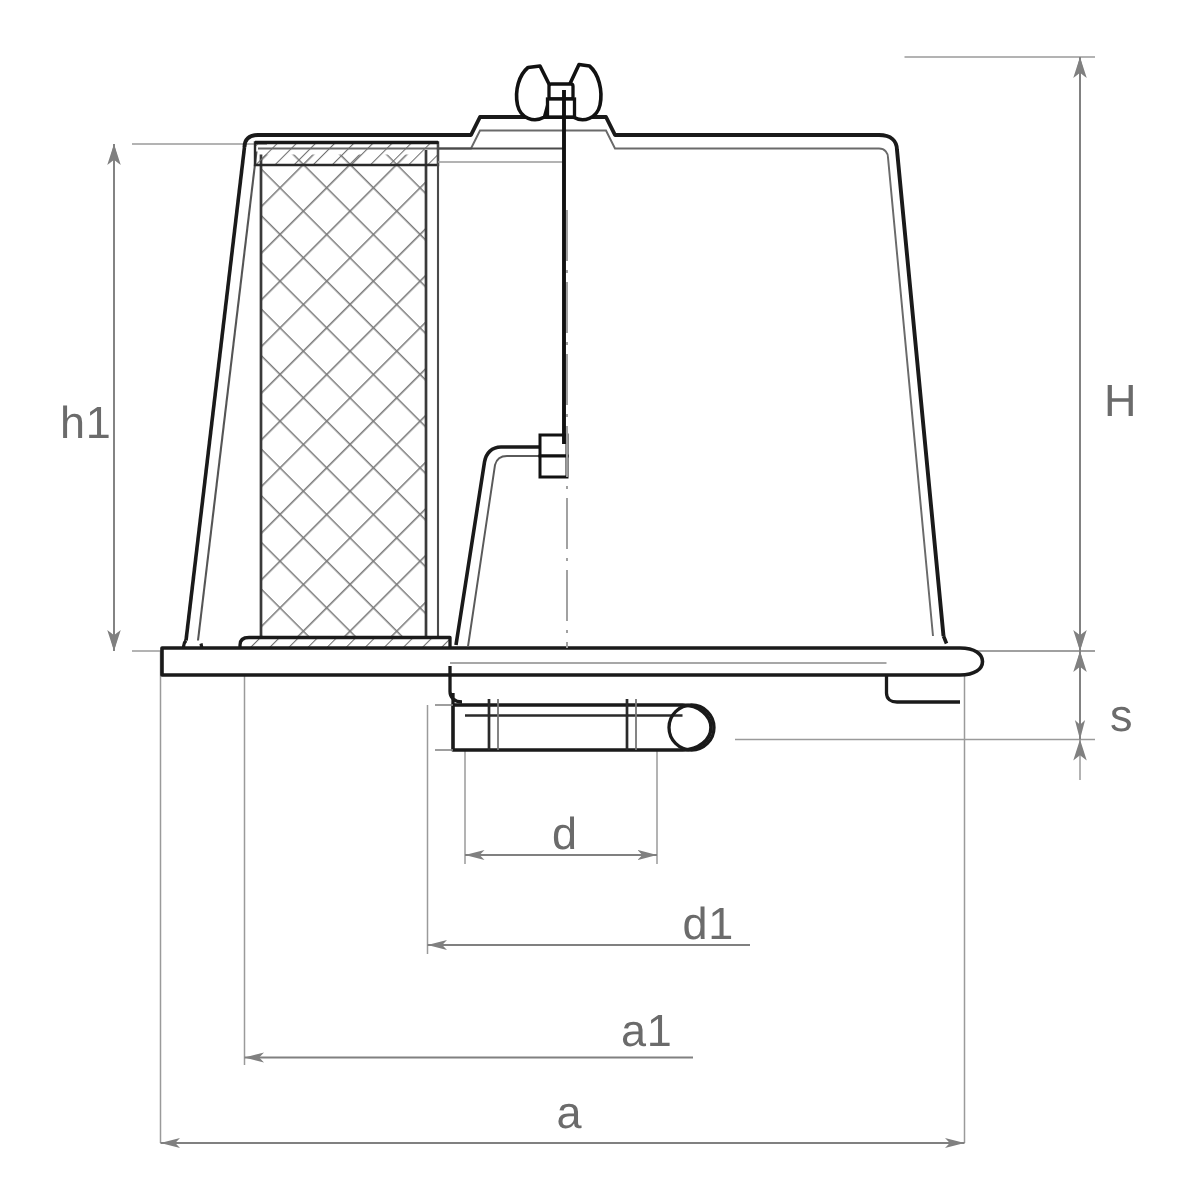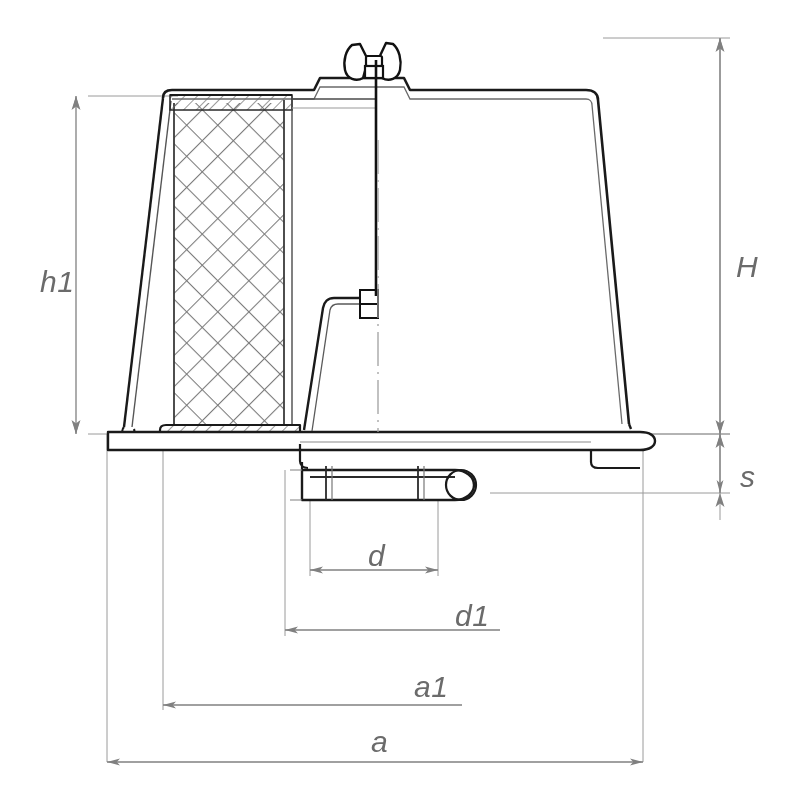--- a/index.html
+++ b/index.html
@@ -12,21 +12,20 @@
     width: 800px;
     height: 797px;
     font-family: "Liberation Sans", sans-serif;
     overflow: hidden;
   }
   #drawing-root {
     position: relative;
     width: 800px;
     height: 797px;
     background: #ffffff;
-    font-style: italic;
   }
   svg#tech-drawing {
     display: block;
     width: 800px;
     height: 797px;
   }
   .dim-label {
     font-family: "Liberation Sans", sans-serif;
     font-size: 30px;
     fill: #6b6b6b;

